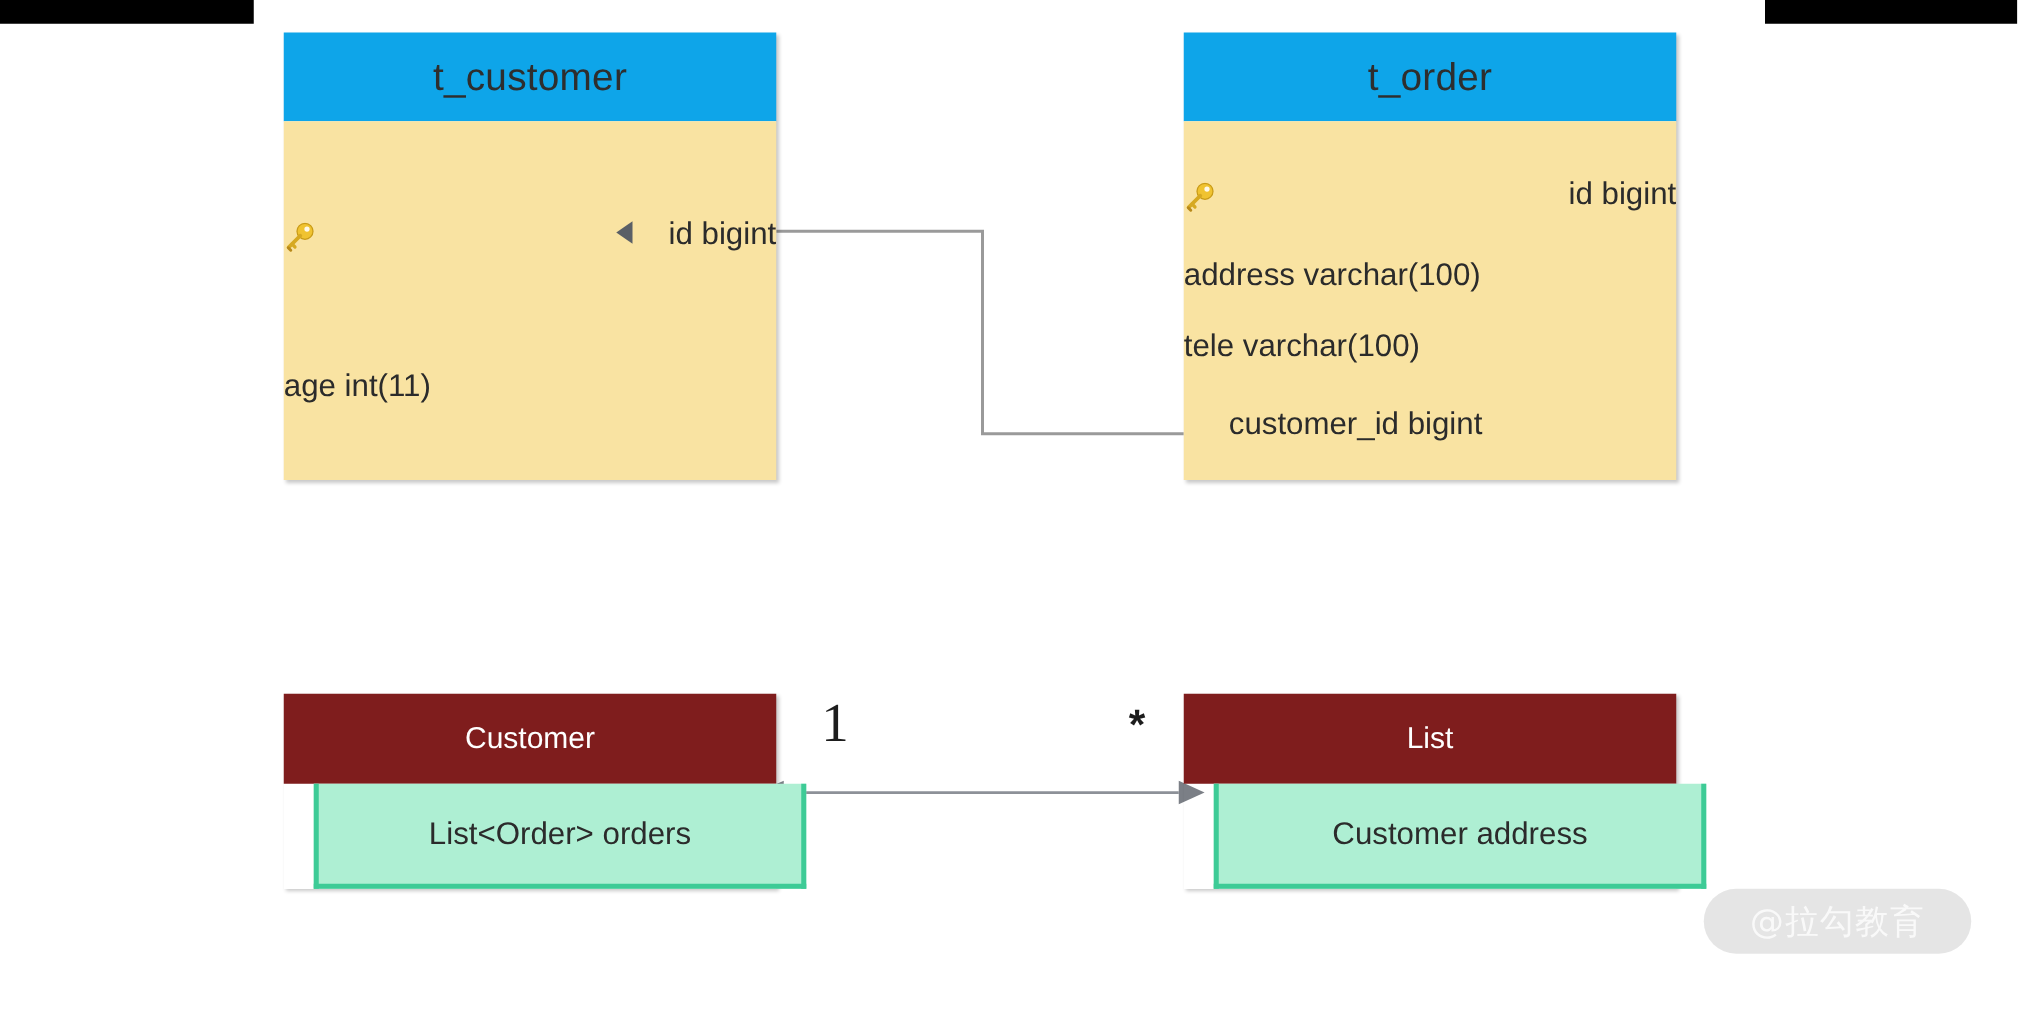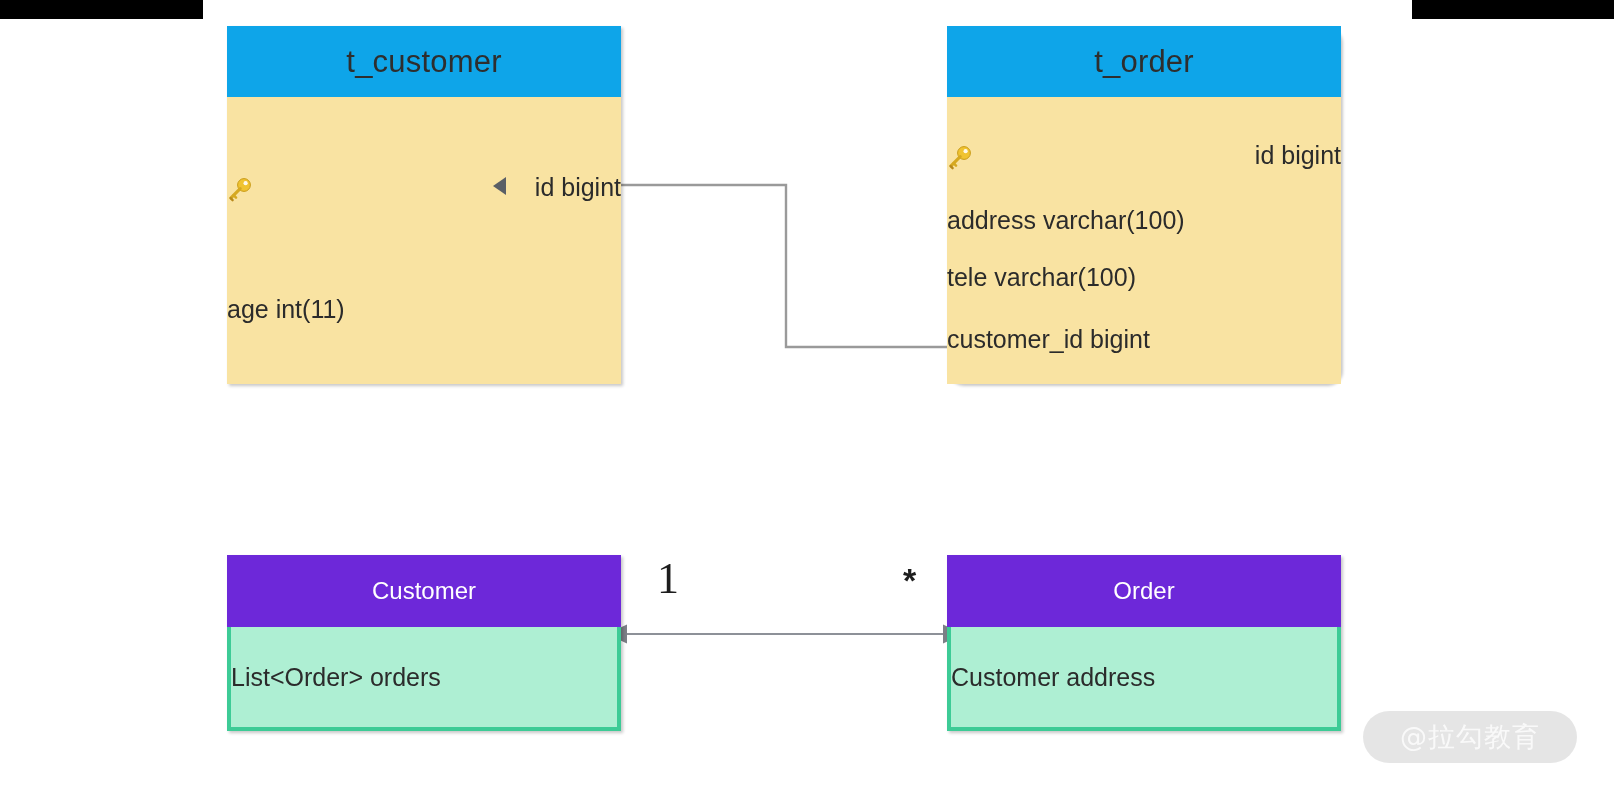--- a/index.html
+++ b/index.html
@@ -82,36 +82,38 @@
   .tri-marker {
     position: absolute;
     width: 0; height: 0;
     border-top: 9px solid transparent;
     border-bottom: 9px solid transparent;
     border-right: 13px solid #5a5f66;
   }
 
   
   .class-entity .ent-header {
-    background: #6d28d9;
+    background: #7f1d1d;
     height: 72px;
     color: #ffffff;
     font-size: 24px;
   }
   .class-entity .ent-body {
     background: #aeefd3;
-    height: 104px;
-    display: flex;
-    align-items: center;
+    height: 84px;
+    display: flex;
+    align-items: center;
+    justify-content: center;
     color: #2b2b2b;
     font-size: 25px;
     border-left: 4px solid #3dcb96;
     border-right: 4px solid #3dcb96;
     border-bottom: 4px solid #3dcb96;
     white-space: nowrap;
+    margin-left: 24px;
   }
 
   
   .connector {
     position: absolute;
     left: 0; top: 0;
     width: 1614px;
     height: 807px;
     pointer-events: none;
   }
@@ -179,21 +181,21 @@
       </div>
 
 
       <div class="field" style="top:196px; height:32px;">
         <span>age int(11)</span>
       </div>
 
     </div>
   </div>
 
-  <div class="entity table-entity" style="left:947px; top:26px; width:394px;border-radius:15px;">
+  <div class="entity table-entity" style="left:947px; top:26px; width:394px;">
     <div class="ent-header">
       <span>t_order</span>
     </div>
     <div class="ent-body">
 
       <div class="field" style="top:42px; height:32px;">
         <span class="key-icon">
           <svg viewBox="0 0 26 24" width="26" height="24" xmlns="http://www.w3.org/2000/svg">
             <circle cx="17" cy="7" r="6.4" fill="#f0c330" stroke="#c99b18" stroke-width="1"></circle>
             <circle cx="18.6" cy="5.2" r="2.1" fill="#ffffff" opacity="0.9"></circle>
@@ -206,21 +208,21 @@
       </div>
 
       <div class="field" style="top:107px; height:32px;">
         <span>address varchar(100)</span>
       </div>
 
       <div class="field" style="top:164px; height:32px;">
         <span>tele varchar(100)</span>
       </div>
 
-      <div class="field" style="top:226px; height:32px;">
+      <div class="field" style="top:226px; height:32px;padding-left:36px;">
         <span>customer_id bigint</span>
       </div>
 
     </div>
   </div>
 
   <svg class="connector" viewBox="0 0 1614 807" xmlns="http://www.w3.org/2000/svg">
     <defs>
       <marker id="arrL" markerWidth="11" markerHeight="11" refX="10" refY="5.5" orient="auto" markerUnits="strokeWidth">
         <path d="M10,1.2 L10,9.8 L0.6,5.5 z" fill="#7b7f86"></path>
@@ -239,21 +241,21 @@
     <div class="ent-header">
       <span>Customer</span>
     </div>
     <div class="ent-body">
       <span>List&lt;Order&gt; orders</span>
     </div>
   </div>
 
   <div class="entity class-entity" style="left:947px; top:555px; width:394px;">
     <div class="ent-header">
-      <span>Order</span>
+      <span>List</span>
     </div>
     <div class="ent-body">
       <span>Customer address</span>
     </div>
   </div>
 
   <div class="watermark" style="left:1363px; top:711px; width:214px; height:52px;">
     <span>@拉勾教育</span>
   </div>
 

